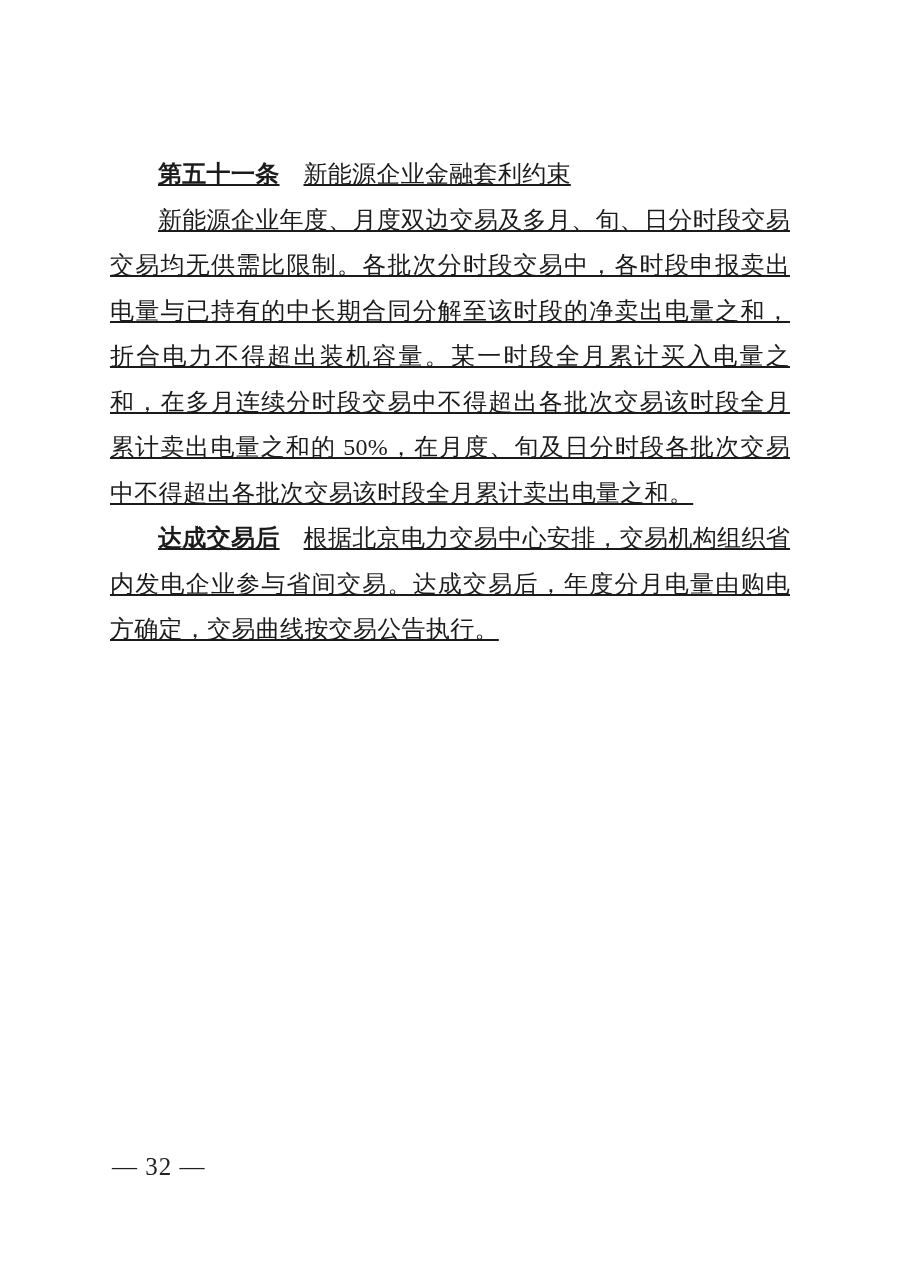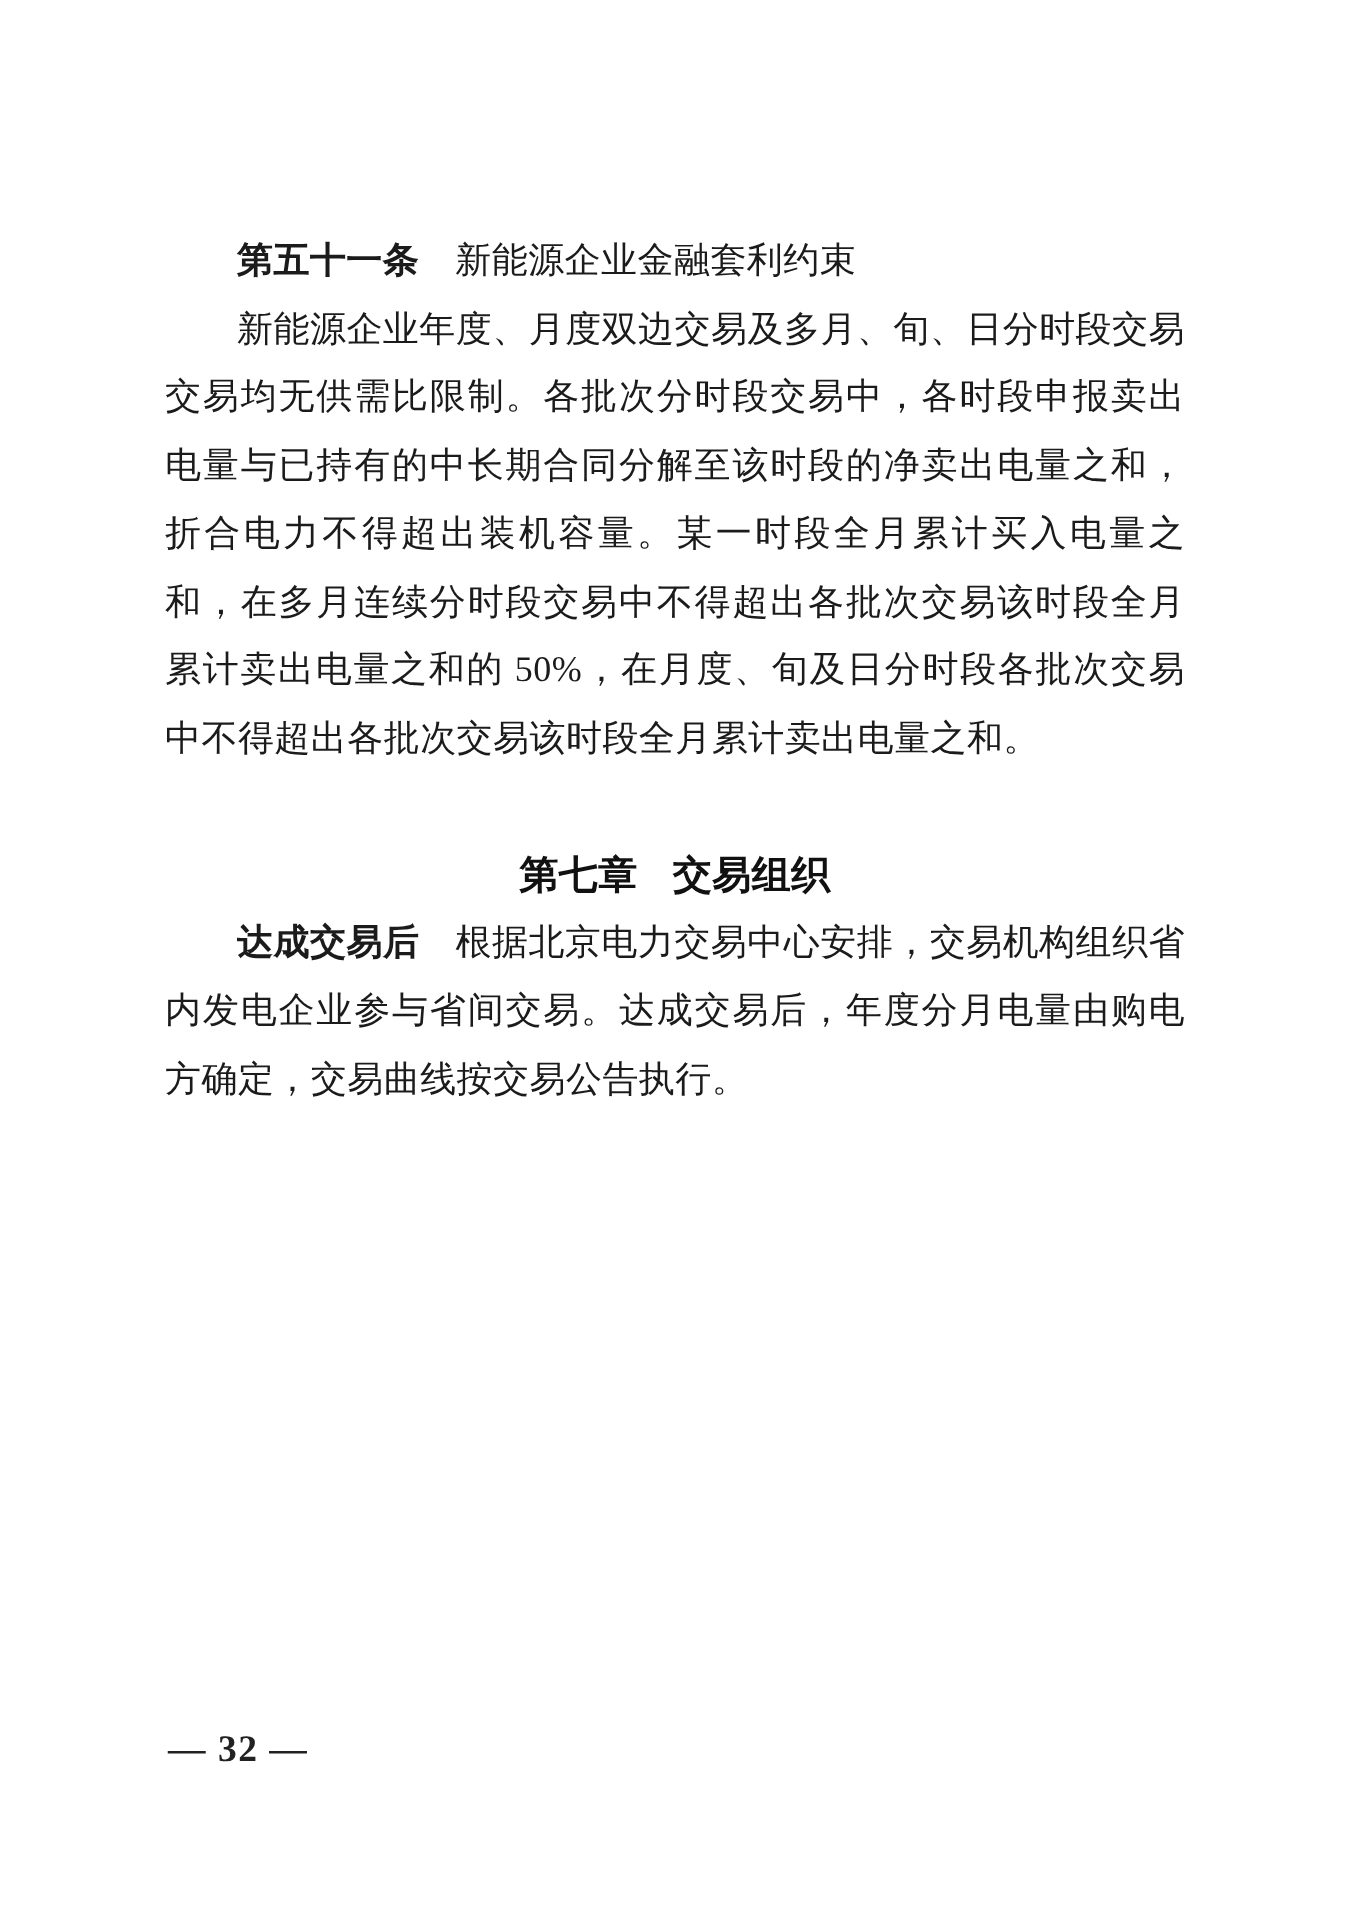--- a/index.html
+++ b/index.html
@@ -22,20 +22,21 @@
     top: 152px;
     width: 680px;
     font-size: 24px;
     line-height: 45.5px;
     text-align: justify;
     letter-spacing: 0.3px;
   }
   .para {
     margin: 0;
     text-indent: 2em;
+    text-decoration: underline;
   }
   .art-no {
     font-weight: bold;
     margin-right: 1em;
     white-space: nowrap;
   }
   .chapter-heading {
     margin: 45px 0 0 0;
     text-indent: 0;
     text-align: center;
@@ -49,39 +50,35 @@
     margin-right: 0.9em;
   }
   .footer-page-number {
     position: absolute;
     left: 112px;
     top: 1152px;
     font-size: 25px;
     line-height: 30px;
     letter-spacing: 1px;
     color: #222222;
-    font-weight: bold;
   }
 </style>
 </head>
 <body>
 
 <div class="page">
 
   <main class="content">
 
     <p class="para">
       <span class="art-no">第五十一条</span><span>新能源企业金融套利约束</span>
     </p>
 
     <p class="para">新能源企业年度、月度双边交易及多月、旬、日分时段交易交易均无供需比限制。各批次分时段交易中，各时段申报卖出电量与已持有的中长期合同分解至该时段的净卖出电量之和，折合电力不得超出装机容量。某一时段全月累计买入电量之和，在多月连续分时段交易中不得超出各批次交易该时段全月累计卖出电量之和的 50%，在月度、旬及日分时段各批次交易中不得超出各批次交易该时段全月累计卖出电量之和。</p>
 
-    <h2 class="chapter-heading">
-      <span class="chapter-no">第七章</span><span>交易组织</span>
-    </h2>
 
     <p class="para">
       <span class="art-no">达成交易后</span><span>根据北京电力交易中心安排，交易机构组织省内发电企业参与省间交易。达成交易后，年度分月电量由购电方确定，交易曲线按交易公告执行。</span>
     </p>
 
 
 
   </main>
 
   <footer class="footer-page-number">— 32 —</footer>

